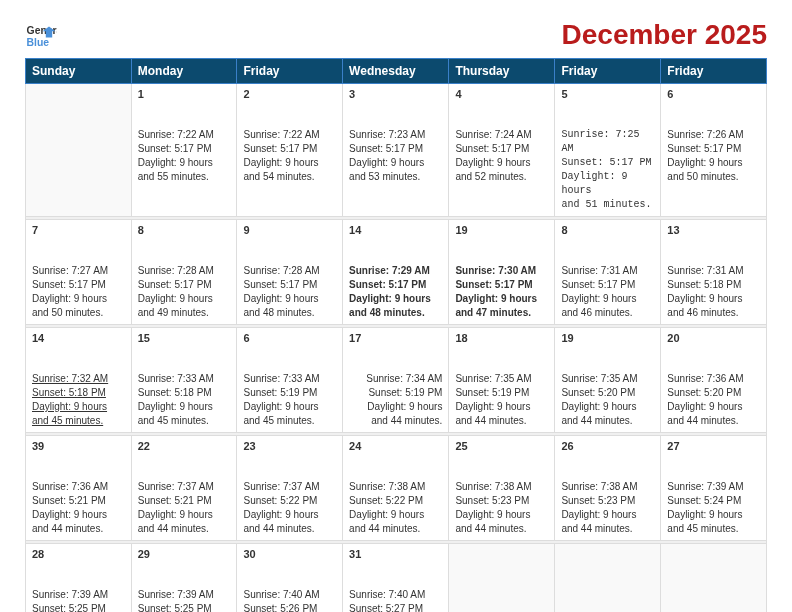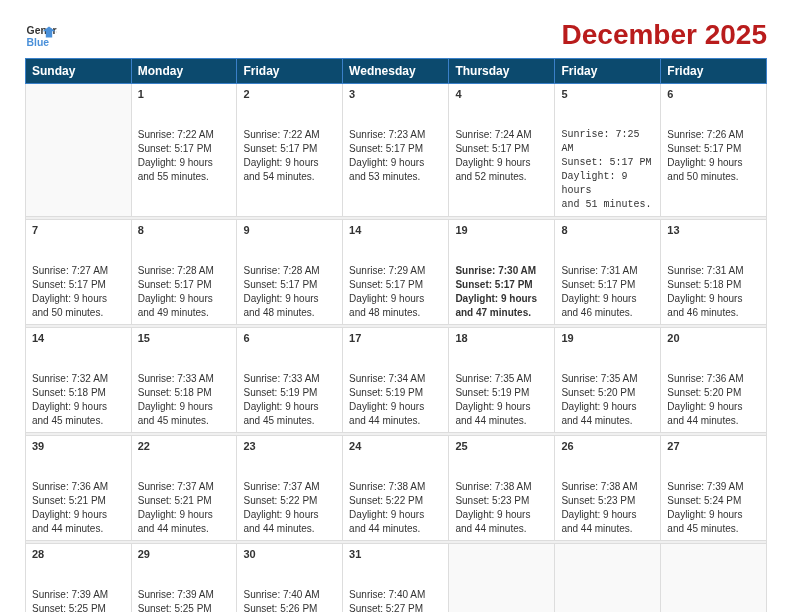--- a/index.html
+++ b/index.html
@@ -175,21 +175,21 @@
           </td>
           <td>
             <span class="day-num">9</span>
             <div class="day-info" style="white-space: pre-line;">Sunrise: 7:28 AM
 Sunset: 5:17 PM
 Daylight: 9 hours
 and 48 minutes.</div>
           </td>
           <td>
             <span class="day-num">14</span>
-            <div class="day-info" style="white-space: pre-line;">Sunrise: 7:29 AM
+            <div class="day-info" style="white-space: pre-line; font-weight: bold;">Sunrise: 7:29 AM
 Sunset: 5:17 PM
 Daylight: 9 hours
 and 48 minutes.</div>
           </td>
           <td>
             <span class="day-num">19</span>
             <div class="day-info" style="white-space: pre-line; font-weight: bold;">Sunrise: 7:30 AM
 Sunset: 5:17 PM
 Daylight: 9 hours
 and 47 minutes.</div>
@@ -208,42 +208,42 @@
 Daylight: 9 hours
 and 46 minutes.</div>
           </td>
         </tr>
         <tr>
           <td colspan="7" style="padding: 0px; height: 3px; background: rgb(240, 240, 240);"></td>
         </tr>
         <tr>
           <td>
             <span class="day-num">14</span>
-            <div class="day-info" style="white-space: pre-line;">Sunrise: 7:32 AM
+            <div class="day-info" style="white-space: pre-line; text-decoration: underline;">Sunrise: 7:32 AM
 Sunset: 5:18 PM
 Daylight: 9 hours
 and 45 minutes.</div>
           </td>
           <td>
             <span class="day-num">15</span>
             <div class="day-info" style="white-space: pre-line;">Sunrise: 7:33 AM
 Sunset: 5:18 PM
 Daylight: 9 hours
 and 45 minutes.</div>
           </td>
           <td>
             <span class="day-num">6</span>
             <div class="day-info" style="white-space: pre-line;">Sunrise: 7:33 AM
 Sunset: 5:19 PM
 Daylight: 9 hours
 and 45 minutes.</div>
           </td>
           <td>
             <span class="day-num">17</span>
-            <div class="day-info" style="white-space: pre-line;">Sunrise: 7:34 AM
+            <div class="day-info" style="white-space: pre-line; text-align: right;">Sunrise: 7:34 AM
 Sunset: 5:19 PM
 Daylight: 9 hours
 and 44 minutes.</div>
           </td>
           <td>
             <span class="day-num">18</span>
             <div class="day-info" style="white-space: pre-line;">Sunrise: 7:35 AM
 Sunset: 5:19 PM
 Daylight: 9 hours
 and 44 minutes.</div>

